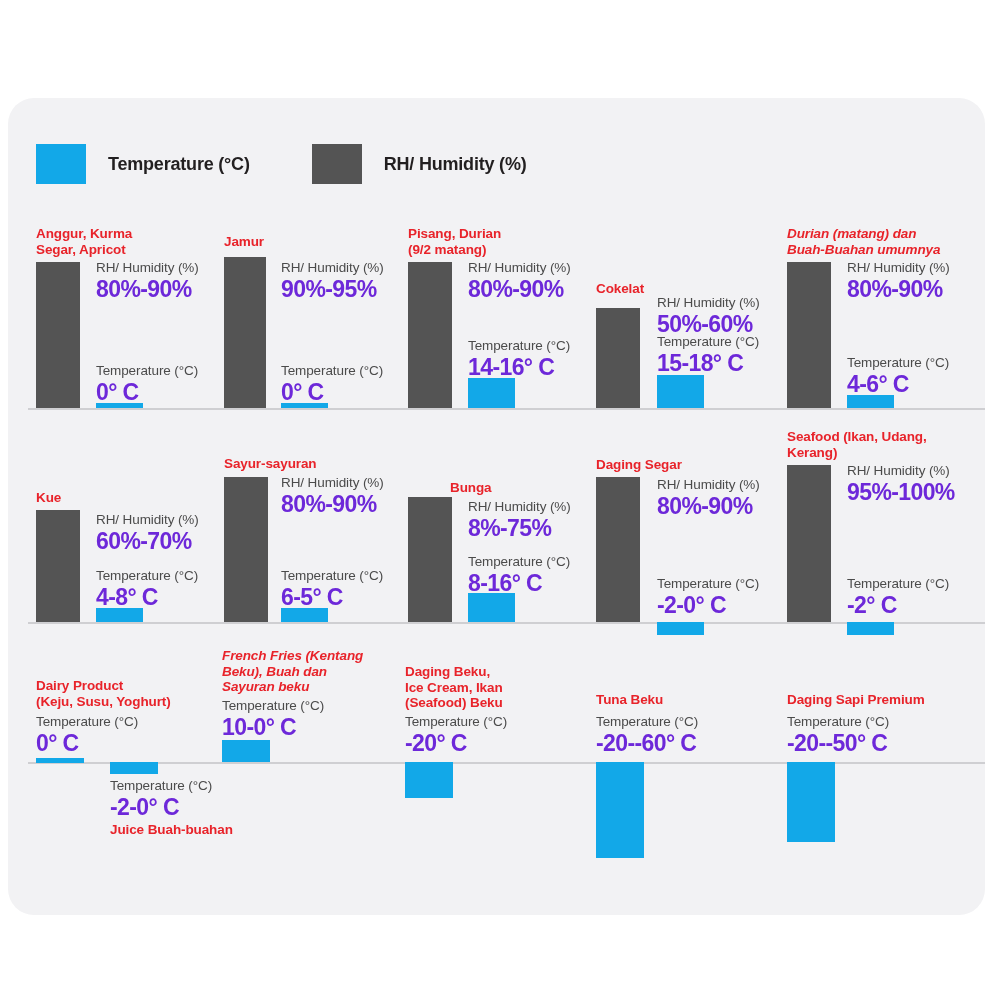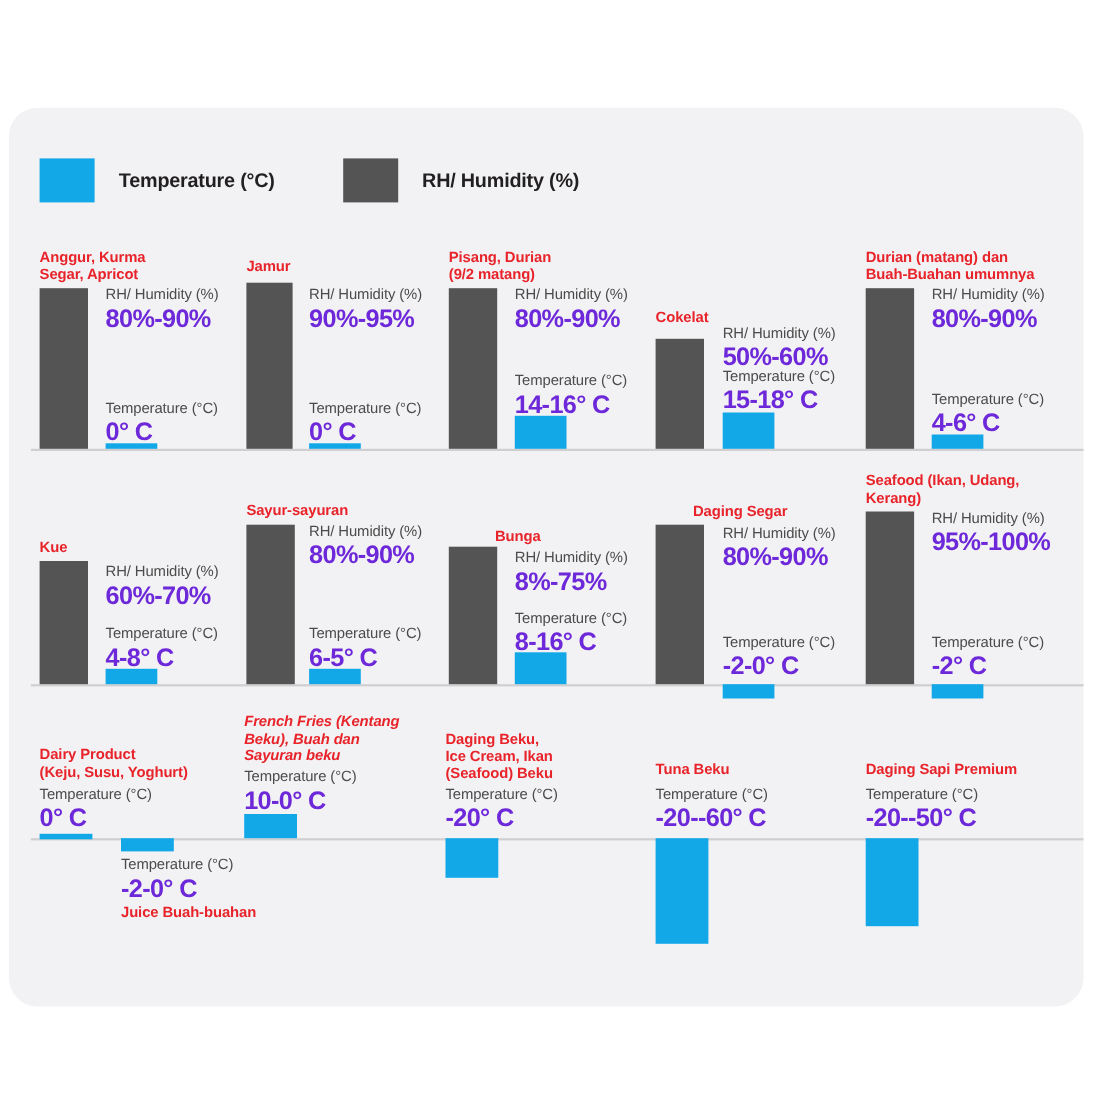--- a/index.html
+++ b/index.html
@@ -174,21 +174,21 @@
     <div class="meta" style="left:657px; top:295px;">
       <span class="cap">RH/ Humidity (%)</span>
       <span class="val">50%-60%</span>
     </div>
     <div class="meta" style="left:657px; top:334px;">
       <span class="cap">Temperature (°C)</span>
       <span class="val">15-18° C</span>
     </div>
     <div class="bar blue" style="left:657px; top:375px; width:47px; height:33px;"></div>
 
-    <div class="grp-title" style="left:787px; top:226px; width:200px;">Durian (matang) dan
+    <div class="grp-title" style="left:787px; top:226px; width:200px;font-style:italic;">Durian (matang) dan
 Buah-Buahan umumnya</div>
     <div class="bar gray" style="left:787px; top:262px; width:44px; height:146px;"></div>
     <div class="meta" style="left:847px; top:260px;">
       <span class="cap">RH/ Humidity (%)</span>
       <span class="val">80%-90%</span>
     </div>
     <div class="meta" style="left:847px; top:355px;">
       <span class="cap">Temperature (°C)</span>
       <span class="val">4-6° C</span>
     </div>
@@ -227,21 +227,21 @@
     <div class="meta" style="left:468px; top:499px;">
       <span class="cap">RH/ Humidity (%)</span>
       <span class="val">8%-75%</span>
     </div>
     <div class="meta" style="left:468px; top:554px;">
       <span class="cap">Temperature (°C)</span>
       <span class="val">8-16° C</span>
     </div>
     <div class="bar blue" style="left:468px; top:593px; width:47px; height:29px;"></div>
 
-    <div class="grp-title" style="left:596px; top:457px; width:190px;margin-left:34px;">Daging Segar</div>
+    <div class="grp-title" style="left:596px; top:457px; width:190px;">Daging Segar</div>
     <div class="bar gray" style="left:596px; top:477px; width:44px; height:145px;"></div>
     <div class="meta" style="left:657px; top:477px;">
       <span class="cap">RH/ Humidity (%)</span>
       <span class="val">80%-90%</span>
     </div>
     <div class="meta" style="left:657px; top:576px;">
       <span class="cap">Temperature (°C)</span>
       <span class="val">-2-0° C</span>
     </div>
     <div class="bar blue" style="left:657px; top:622px; width:47px; height:13px;"></div>

